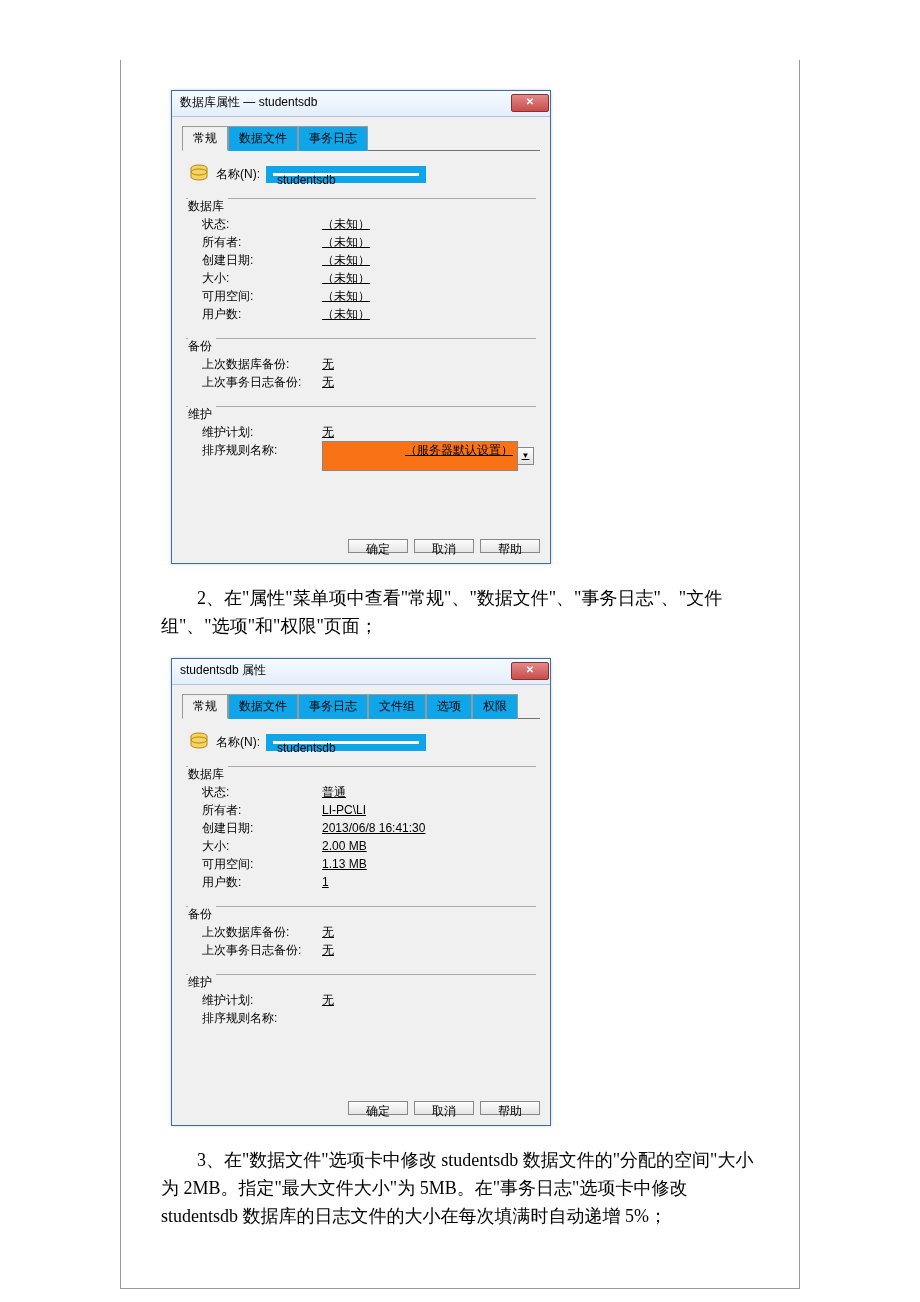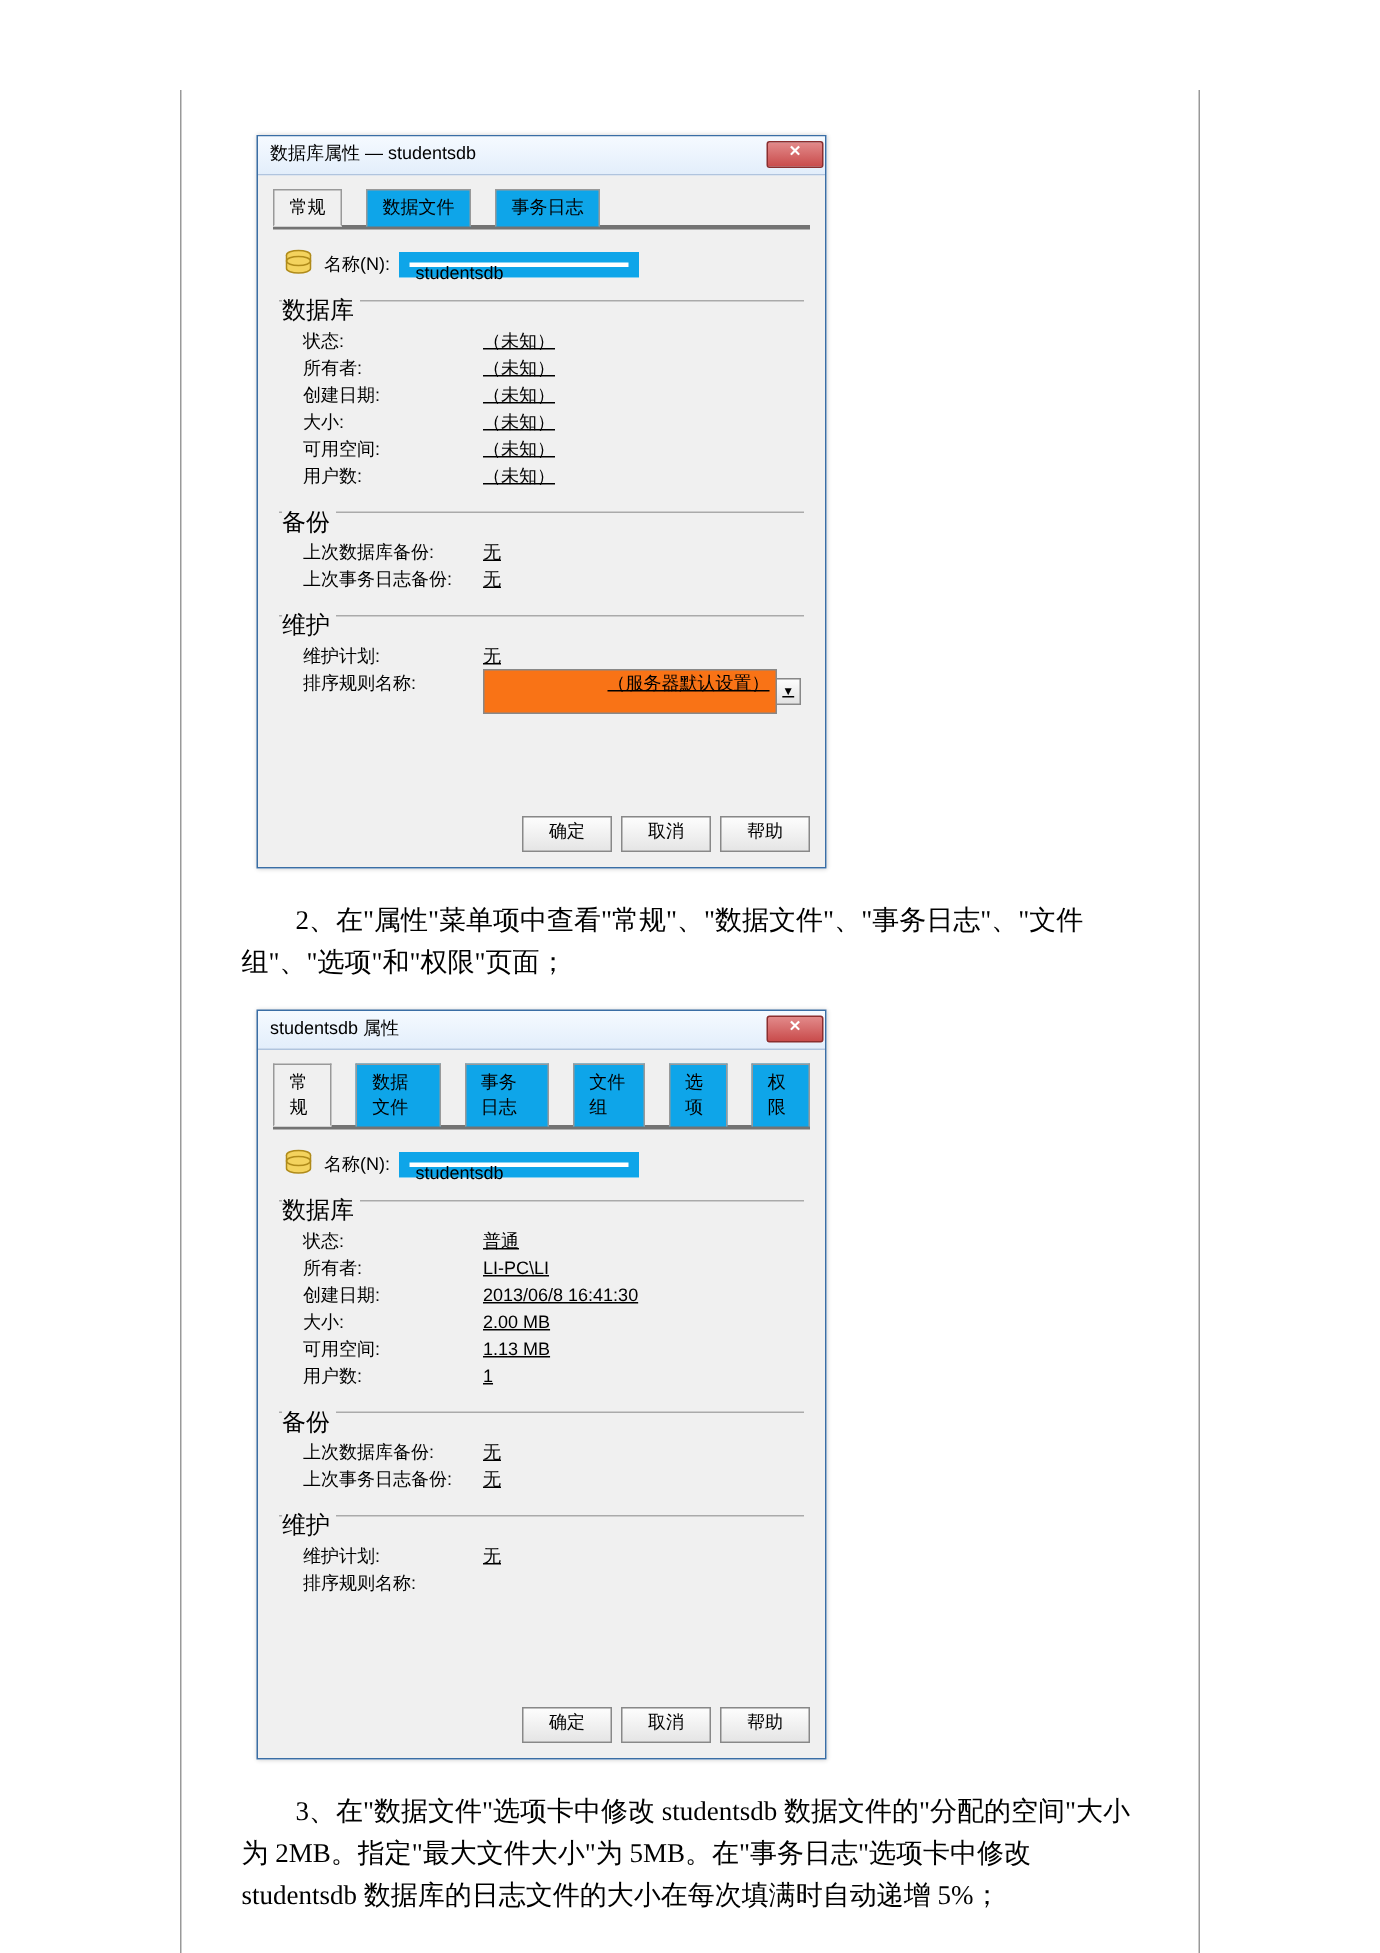--- a/index.html
+++ b/index.html
@@ -55,22 +55,22 @@
     text-align: center;
     font-weight: bold;
     cursor: pointer;
   }
   .client {
     background: #f0f0f0;
     padding: 8px 10px 10px 10px;
   }
   .tabs {
     display: flex;
-    gap: 16px;
-    border-bottom: 3px solid #737373;
+    gap: 0;
+    border-bottom: 1px solid #737373;
     margin-bottom: 8px;
     position: relative;
   }
   .tab {
     padding: 3px 10px;
     border: 1px solid #999;
     border-bottom: none;
     background: #0ea5e9;
     font-size: 12px;
     position: relative;
@@ -122,21 +122,21 @@
     right: 0;
     border-top: 1px solid #aaa;
   }
   .group-title {
     position: relative;
     display: inline-block;
     background: #f0f0f0;
     padding: 0 4px 0 0;
     margin-top: -12px;
     z-index: 1;
-    font-size: 16px;
+    font-size: 12px;
   }
   .kv-row {
     display: flex;
     font-size: 12px;
     line-height: 18px;
     padding-left: 14px;
   }
   .kv-row .k {
     width: 120px;
   }
@@ -170,21 +170,21 @@
     cursor: pointer;
   }
   .btn-row {
     display: flex;
     justify-content: flex-end;
     gap: 6px;
     margin-top: 10px;
   }
   .btn {
     width: 60px;
-    height: 24px;
+    height: 14px;
     border: 1px solid #888;
     background: linear-gradient(#fdfdfd, #e5e5e5);
     font-size: 12px;
     text-align: center;
     line-height: 18px;
     cursor: pointer;
   }
   .paragraph {
     font-family: "SimSun", serif;
     font-size: 18px;

